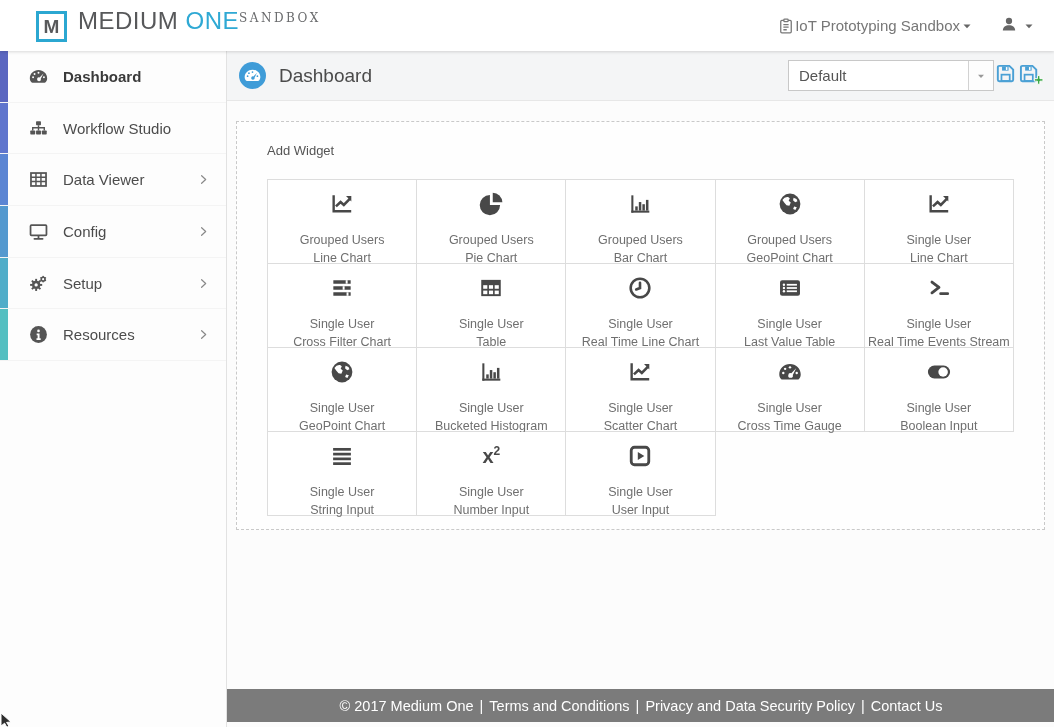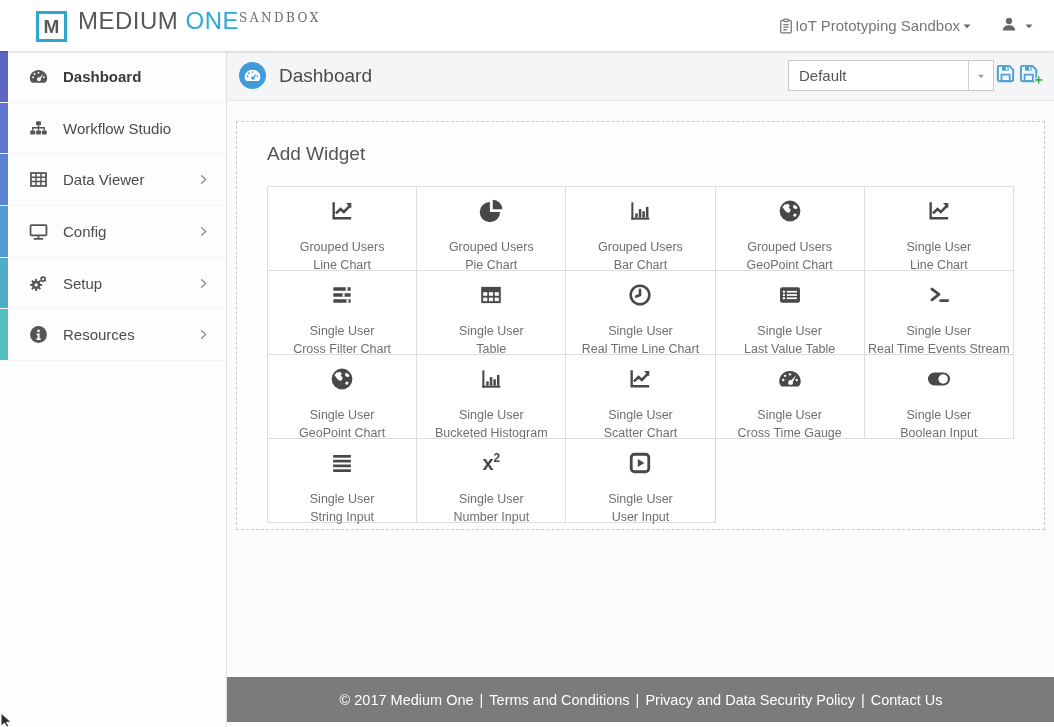--- a/index.html
+++ b/index.html
@@ -57,34 +57,34 @@
                   align-items:center; justify-content:center; }
   .preset-caret svg { width:12px; height:12px; color:#999; }
   .hdr-action { display:flex; cursor:pointer; }
   .hdr-action svg { height:23px; color:#4aa0d5; }
   .hdr-action.save svg { width:23px; }
   .hdr-action.save-plus svg { width:27px; }
 
   
   .content { flex:1; position:relative; padding:20px 10px 0 9px; }
   .widget-panel { border:1px dashed #c9c9c9; background:#fefefe; height:409px; padding:21px 30px; }
-  .panel-title { font-size:19px; color:#555; margin-bottom:21px; }
+  .panel-title { font-size:13px; color:#555; margin-bottom:21px; }
   .widget-grid { display:grid; grid-template-columns:repeat(5,149.2px); border-top:1px solid #ddd;
                  border-left:1px solid #ddd; width:747px; }
   .wcell { height:84px; border-right:1px solid #ddd; border-bottom:1px solid #ddd; background:#fff;
            text-align:center; padding-top:7px; cursor:pointer; }
   .w-icn { height:33px; display:flex; align-items:center; justify-content:center; color:#484848; }
   .w-icn svg { width:26px; height:26px; }
   .icon-x2 { font-weight:bold; font-size:20px; color:#484848; line-height:1; }
   .icon-x2 sup { font-size:12px; }
   .w-group, .w-label { font-size:12.5px; color:#6f6f6f; line-height:18px; }
   .w-group { margin-top:11px; }
 
   
-  .page-footer { height:45px; background:#7b7b7b; display:flex; align-items:center; justify-content:center;
+  .page-footer { height:33px; background:#7b7b7b; display:flex; align-items:center; justify-content:center;
                  color:#fff; font-size:14.5px; margin-bottom:5px; flex:none; }
   .page-footer a { color:#fff; text-decoration:none; cursor:pointer; }
   .foot-sep { margin:0 6px; }
 
   .mouse-cursor { position:absolute; left:0px; top:712px; z-index:50; }
   .mouse-cursor svg { width:14px; height:15px; }
 </style>
 </head>
 <body>
 

